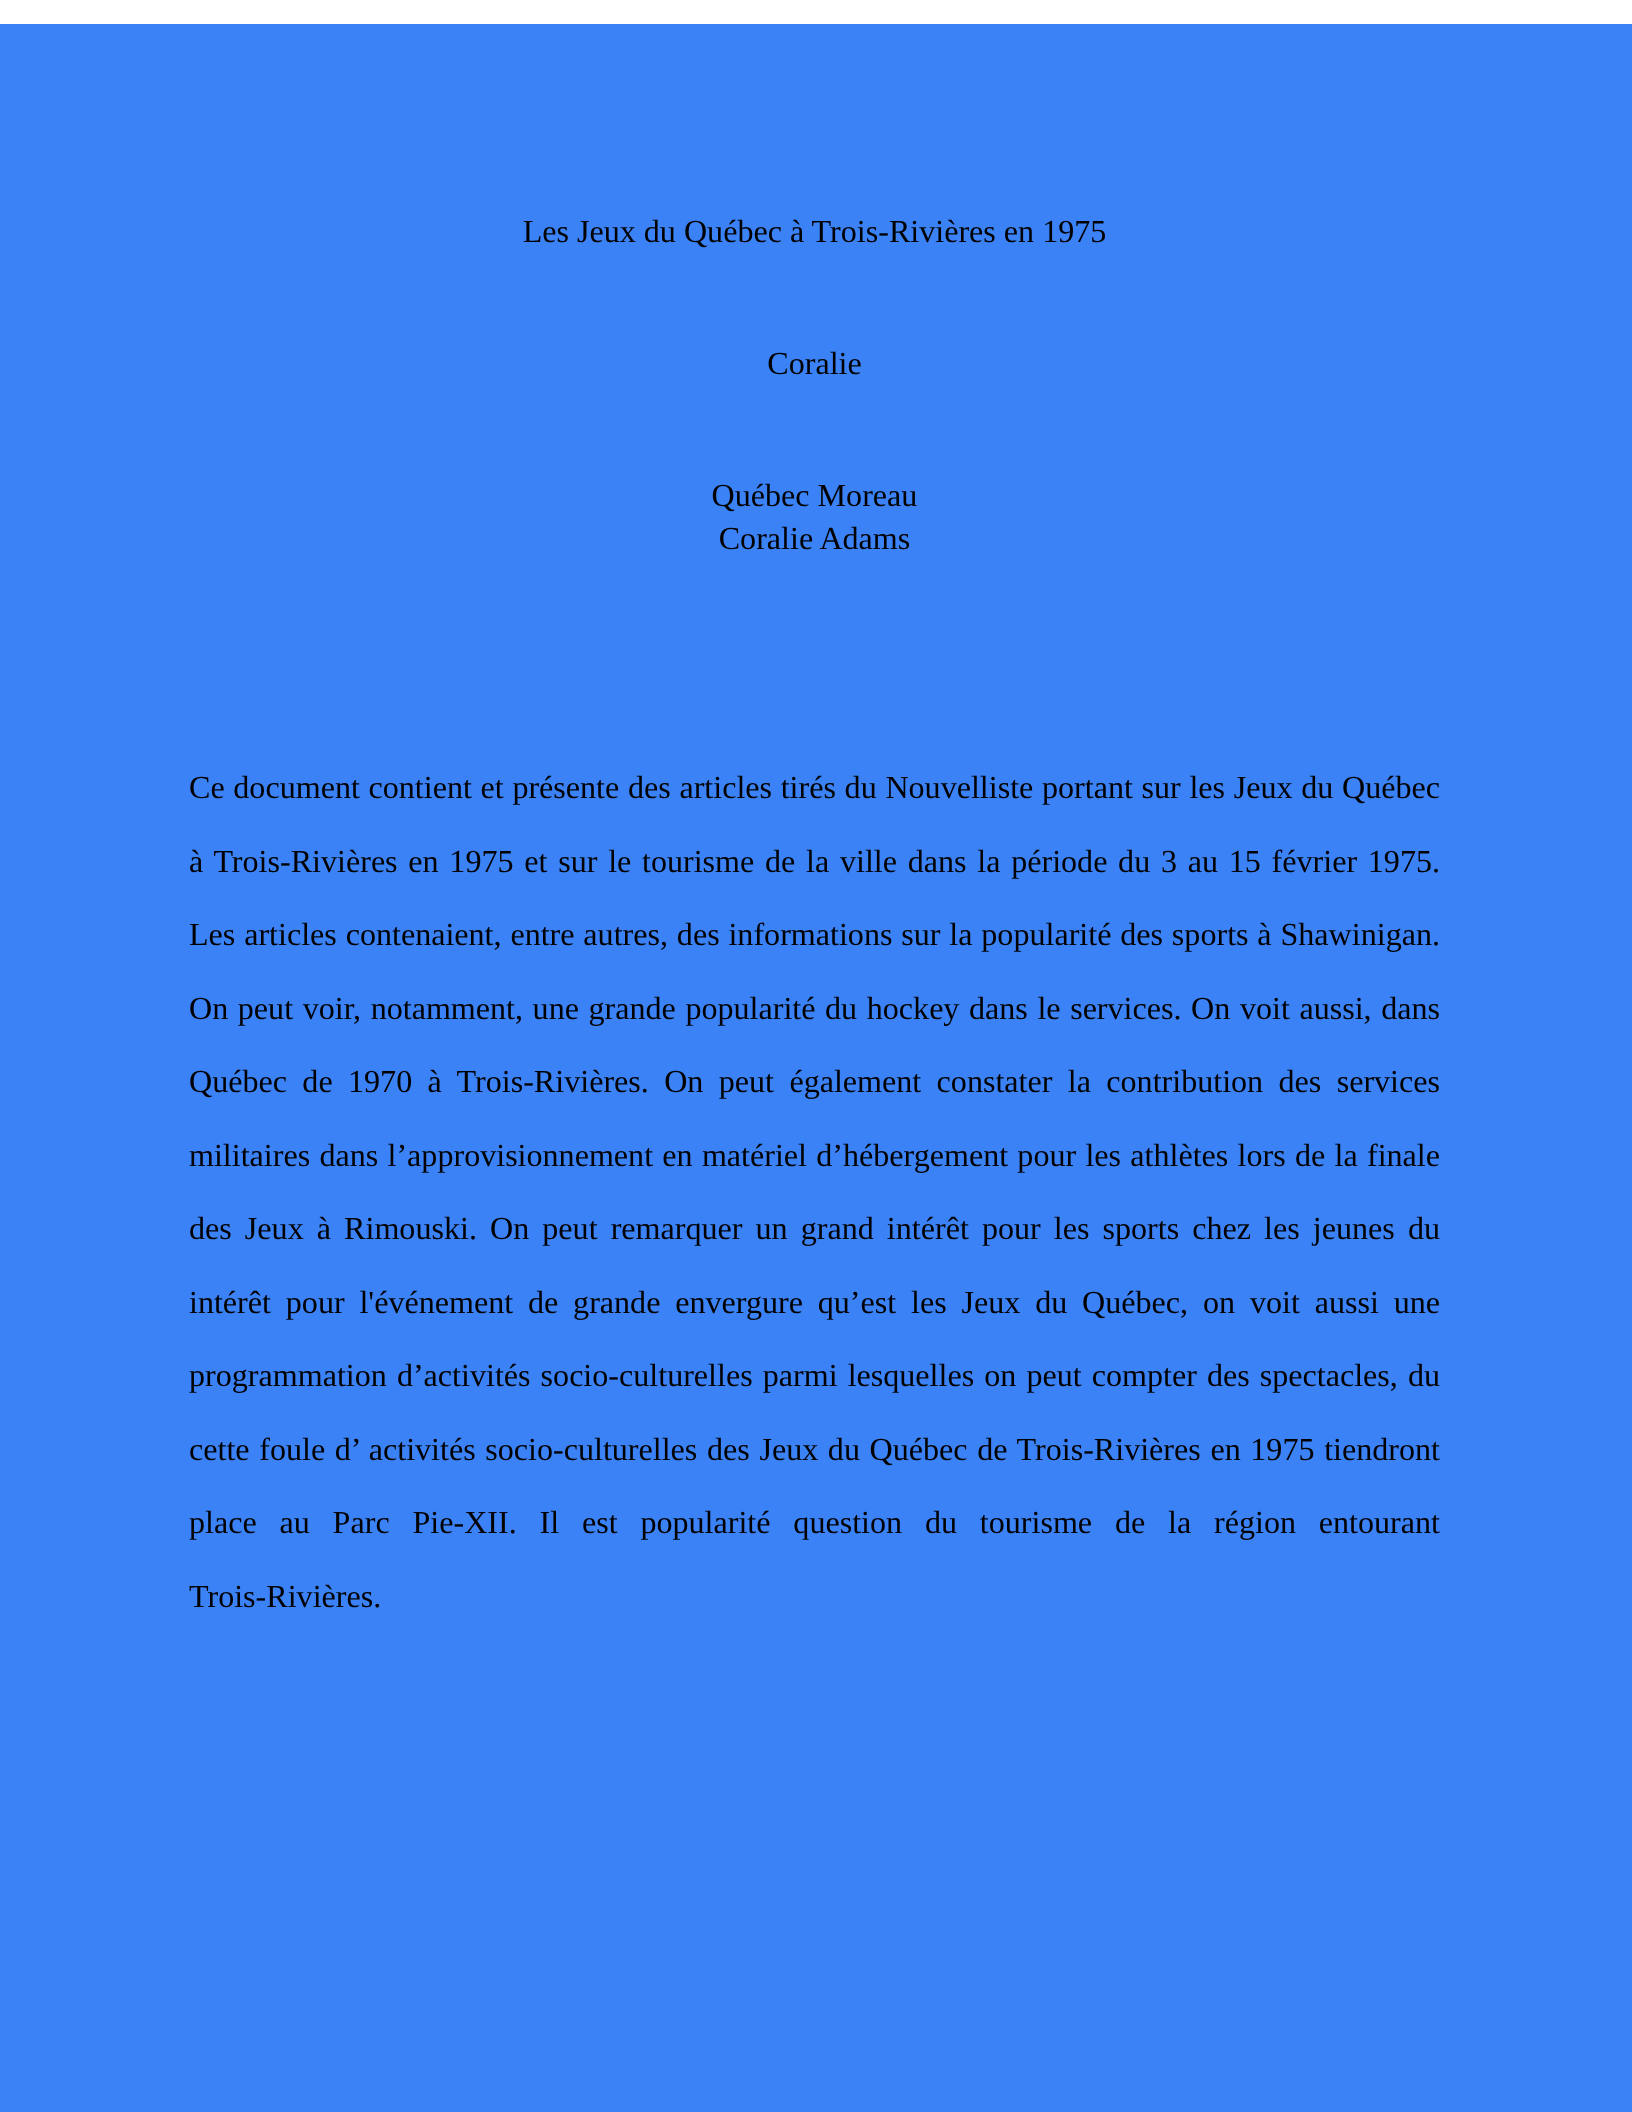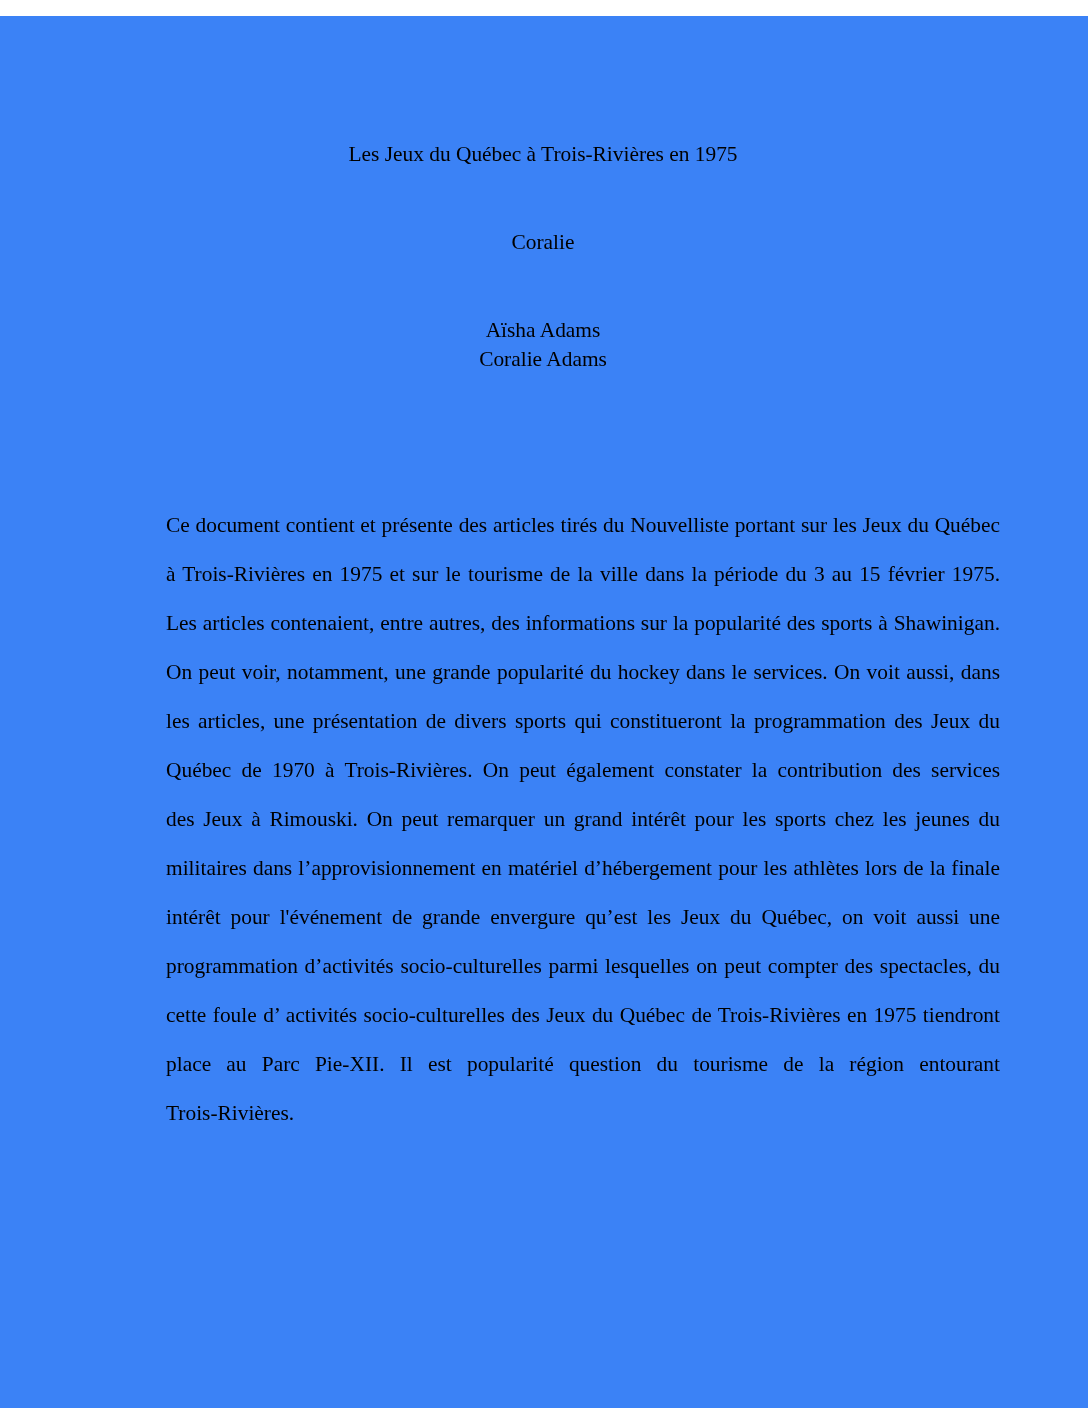--- a/index.html
+++ b/index.html
@@ -47,21 +47,20 @@
     width: 834px;
     line-height: 28.5px;
     text-align: center;
   }
   .doc-body {
     position: absolute;
     top: 485px;
     left: 126px;
     width: 834px;
     line-height: 49px;
-    margin-left: 40px;
   }
   .body-line {
     text-align: justify;
     text-align-last: justify;
     height: 49px;
     overflow: visible;
     white-space: normal;
   }
   .body-line.last-line {
     text-align: center;
@@ -71,33 +70,32 @@
 </head>
 <body>
 
 <div class="page">
 
   <div class="doc-title">Les Jeux du Québec à Trois-Rivières en 1975</div>
 
   <div class="doc-subtitle">Coralie</div>
 
   <div class="doc-authors">
-    <div>Aïsha Adams</div>
+    <div>Québec Moreau</div>
     <div>Coralie Adams</div>
   </div>
 
   <div class="doc-body">
     <div class="body-line">Ce document contient et présente des articles tirés du Nouvelliste portant sur les Jeux du Québec</div>
     <div class="body-line">à Trois-Rivières en 1975 et sur le tourisme de la ville dans la période du 3 au 15 février 1975.</div>
     <div class="body-line">Les articles contenaient, entre autres, des informations sur la popularité des sports à Shawinigan.</div>
     <div class="body-line">On peut voir, notamment, une grande popularité du hockey dans le services. On voit aussi, dans</div>
-    <div class="body-line">les articles, une présentation de divers sports qui constitueront la programmation des Jeux du</div>
     <div class="body-line">Québec de 1970 à Trois-Rivières. On peut également constater la contribution des services</div>
+    <div class="body-line">militaires dans l’approvisionnement en matériel d’hébergement pour les athlètes lors de la finale</div>
     <div class="body-line">des Jeux à Rimouski. On peut remarquer un grand intérêt pour les sports chez les jeunes du</div>
-    <div class="body-line">militaires dans l’approvisionnement en matériel d’hébergement pour les athlètes lors de la finale</div>
     <div class="body-line">intérêt pour l'événement de grande envergure qu’est les Jeux du Québec, on voit aussi une</div>
     <div class="body-line">programmation d’activités socio-culturelles parmi lesquelles on peut compter des spectacles, du</div>
     <div class="body-line">cette foule d’ activités socio-culturelles des Jeux du Québec de Trois-Rivières en 1975 tiendront</div>
     <div class="body-line">place au Parc Pie-XII. Il est popularité question du tourisme de la région entourant</div>
     <div class="body-line last-line">Trois-Rivières.</div>
   </div>
 
 </div>
 
 </body></html>

